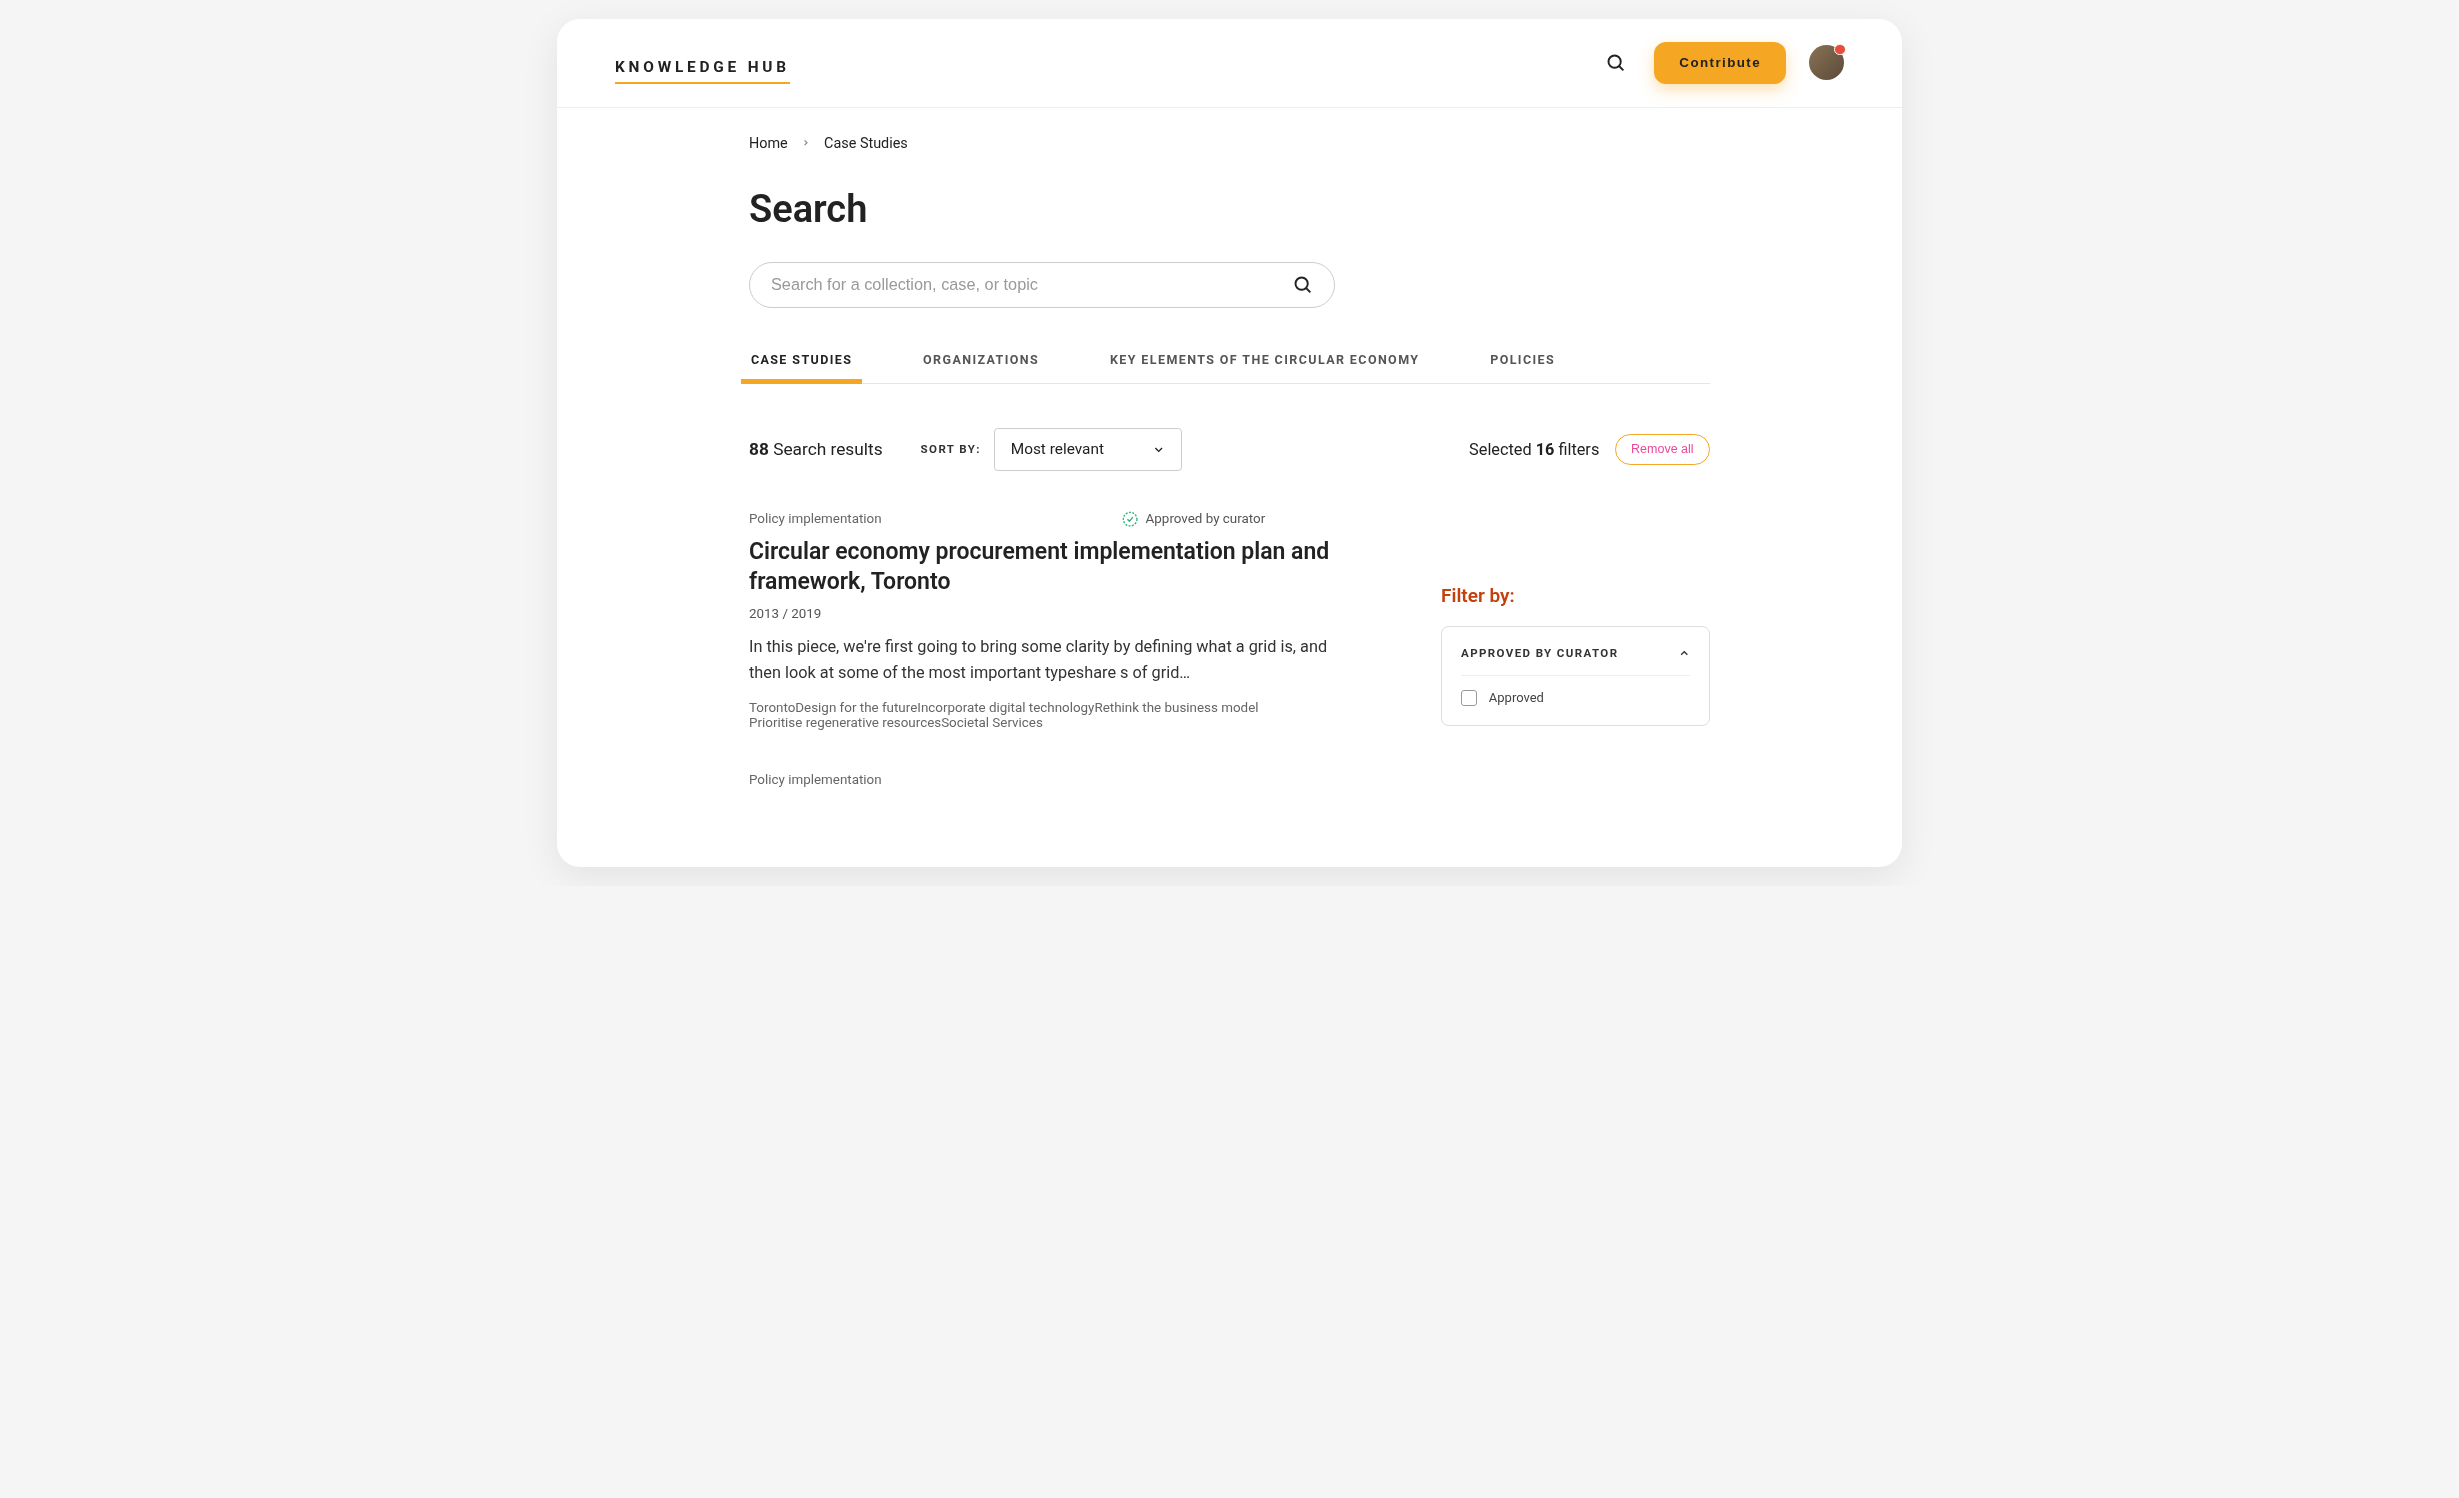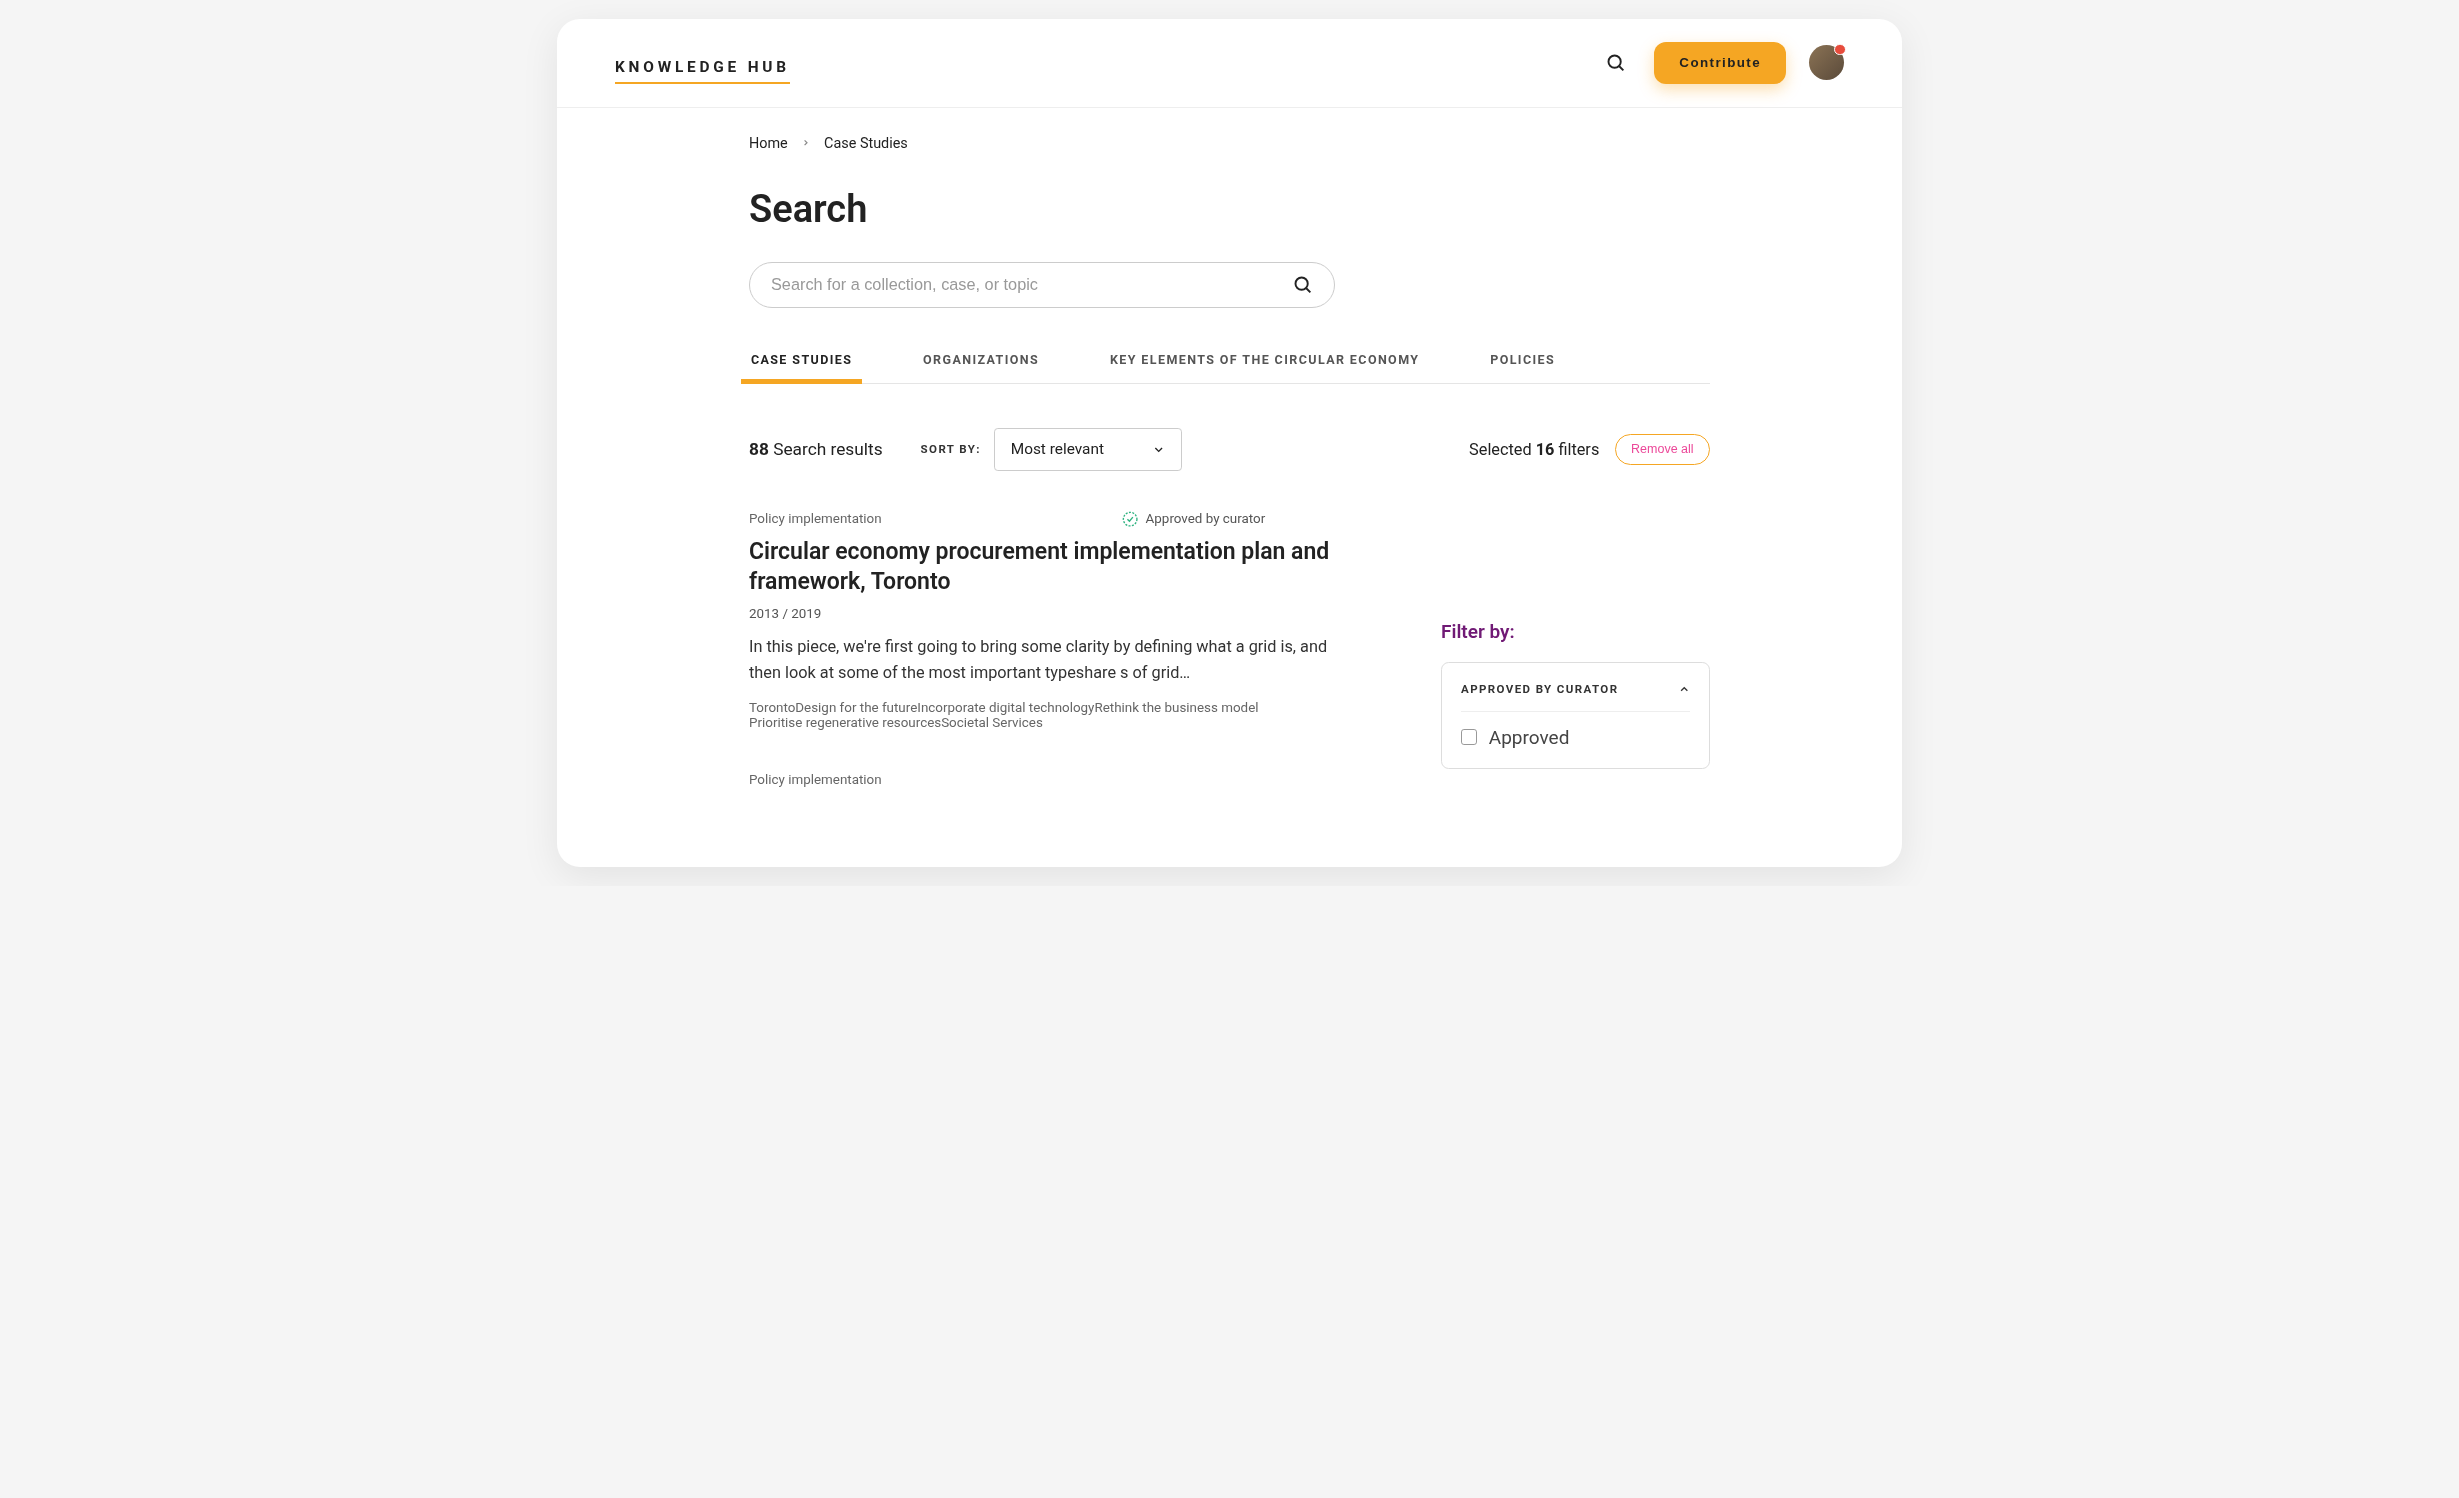--- a/index.html
+++ b/index.html
@@ -251,23 +251,23 @@
   flex-wrap: wrap;
   gap: 0;
 }
 .result-tag {
   font-size: 13.4px;
   color: #666;
 }
 .filter-title {
   font-size: 19px;
   font-weight: 600;
-  color: #701a75;
+  color: #c2410c;
   margin-bottom: 19px;
-  margin-top: 109px;
+  margin-top: 73px;
 }
 .filter-box {
   border: 1px solid #ddd;
   border-radius: 7.7px;
   padding: 19px;
 }
 .filter-group-header {
   display: flex;
   align-items: center;
   justify-content: space-between;
@@ -277,21 +277,21 @@
   color: #333;
   padding-bottom: 15.4px;
   border-bottom: 1px solid #eee;
   margin-bottom: 13.4px;
   cursor: pointer;
 }
 .filter-option {
   display: flex;
   align-items: center;
   gap: 11.5px;
-  font-size: 19px;
+  font-size: 13px;
   color: #444;
 }
 .checkbox {
   width: 16.3px;
   height: 16.3px;
   border: 1.4px solid #999;
   border-radius: 2.9px;
   cursor: pointer;
 }
 </style>

